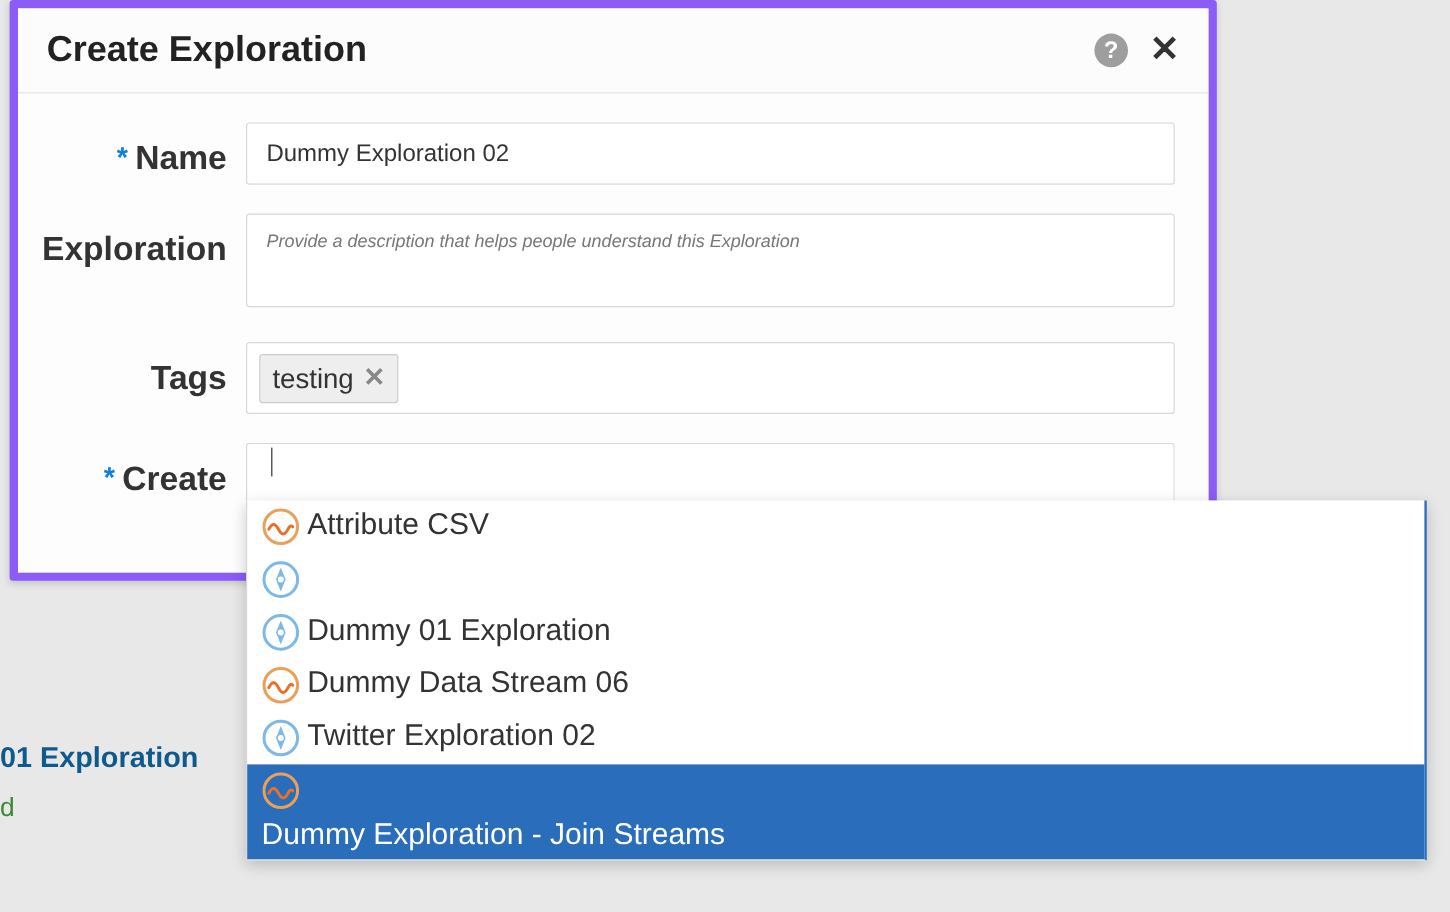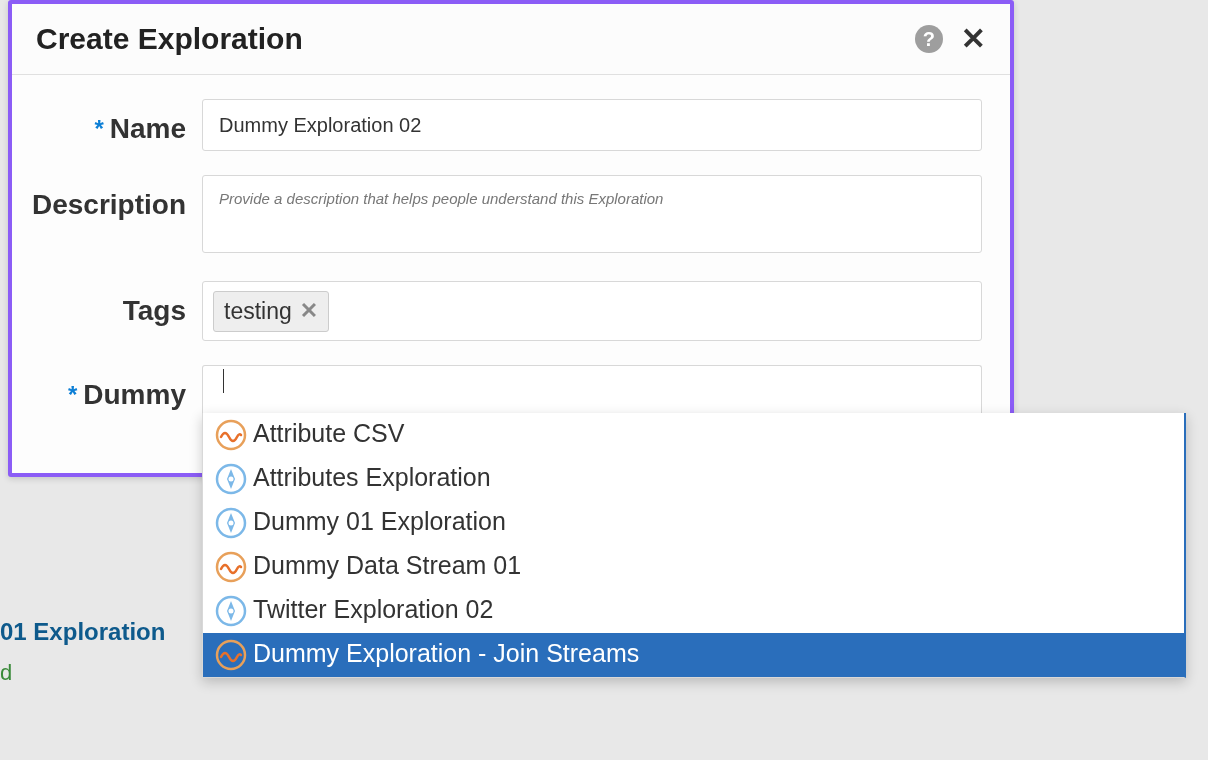--- a/index.html
+++ b/index.html
@@ -37,21 +37,21 @@
       left: 0;
       color: #3a8a3a;
       font-size: 22px;
     }
     .dialog {
       position: absolute;
       top: 0;
       left: 8px;
       width: 1006px;
       background: #fff;
-      border: 4px solid #8b5cf6;
+      border: 7px solid #8b5cf6;
       border-radius: 3px;
       box-shadow: 0 2px 6px rgba(0,0,0,0.15);
     }
     .dialog-header {
       display: flex;
       align-items: center;
       justify-content: space-between;
       padding: 18px 24px;
       border-bottom: 1px solid #e0e0e0;
       background: #fcfcfc;
@@ -207,20 +207,21 @@
       display: flex;
       padding: 6px 12px;
       font-size: 25px;
       color: #333;
       cursor: pointer;
       gap: 6px;
     }
     .dropdown-item.selected {
       background: #2a6ebb;
       color: #fff;
+      flex-direction: column;
     }
     .stream-icon, .exploration-icon {
       width: 32px;
       height: 32px;
       flex-shrink: 0;
     }
     .source-cursor {
       display: inline-block;
       width: 1px;
       height: 24px;
@@ -253,21 +254,21 @@
         <span class="required-star">*</span>
         <span class="form-label">Name</span>
       </div>
       <div class="form-control">
         <input type="text" class="text-input" value="Dummy Exploration 02" style="">
       </div>
     </div>
 
     <div class="form-row">
       <div class="form-label-wrap">
-        <span class="form-label">Description</span>
+        <span class="form-label">Exploration</span>
       </div>
       <div class="form-control">
         <textarea class="textarea-input" placeholder="Provide a description that helps people understand this Exploration" style=""></textarea>
       </div>
     </div>
 
     <div class="form-row">
       <div class="form-label-wrap">
         <span class="form-label">Tags</span>
       </div>
@@ -277,56 +278,55 @@
             <span>testing</span>
             <span class="tag-remove">✕</span>
           </span>
         </div>
       </div>
     </div>
 
     <div class="form-row" style="margin-bottom:0">
       <div class="form-label-wrap">
         <span class="required-star">*</span>
-        <span class="form-label">Dummy</span>
+        <span class="form-label">Create</span>
       </div>
       <div class="source-wrap">
         <div class="source-input">
           <span class="source-cursor"></span>
         </div>
         <div class="source-dropdown" id="source-dropdown">
         <div class="dropdown-item">
               <svg class="stream-icon" viewBox="0 0 32 32">
                 <circle cx="16" cy="16" r="14" fill="none" stroke="#e8a05a" stroke-width="2.5"></circle>
                 <path d="M 6 18 Q 10 10 14 18 Q 18 26 22 18 Q 24 14 26 16" fill="none" stroke="#e8702a" stroke-width="2.5" stroke-linecap="round"></path>
               </svg>
               <span>Attribute CSV</span>
             </div>
             <div class="dropdown-item">
               <svg class="exploration-icon" viewBox="0 0 32 32">
                 <circle cx="16" cy="16" r="14" fill="none" stroke="#7cb8e8" stroke-width="2.5"></circle>
                 <path d="M 16 6 L 20 16 L 16 26 L 12 16 Z" fill="#7cb8e8"></path>
                 <circle cx="16" cy="16" r="2.5" fill="#fff"></circle>
               </svg>
-              <span>Attributes Exploration</span>
             </div>
             <div class="dropdown-item">
               <svg class="exploration-icon" viewBox="0 0 32 32">
                 <circle cx="16" cy="16" r="14" fill="none" stroke="#7cb8e8" stroke-width="2.5"></circle>
                 <path d="M 16 6 L 20 16 L 16 26 L 12 16 Z" fill="#7cb8e8"></path>
                 <circle cx="16" cy="16" r="2.5" fill="#fff"></circle>
               </svg>
               <span>Dummy 01 Exploration</span>
             </div>
             <div class="dropdown-item">
               <svg class="stream-icon" viewBox="0 0 32 32">
                 <circle cx="16" cy="16" r="14" fill="none" stroke="#e8a05a" stroke-width="2.5"></circle>
                 <path d="M 6 18 Q 10 10 14 18 Q 18 26 22 18 Q 24 14 26 16" fill="none" stroke="#e8702a" stroke-width="2.5" stroke-linecap="round"></path>
               </svg>
-              <span>Dummy Data Stream 01</span>
+              <span>Dummy Data Stream 06</span>
             </div>
             <div class="dropdown-item">
               <svg class="exploration-icon" viewBox="0 0 32 32">
                 <circle cx="16" cy="16" r="14" fill="none" stroke="#7cb8e8" stroke-width="2.5"></circle>
                 <path d="M 16 6 L 20 16 L 16 26 L 12 16 Z" fill="#7cb8e8"></path>
                 <circle cx="16" cy="16" r="2.5" fill="#fff"></circle>
               </svg>
               <span>Twitter Exploration 02</span>
             </div>
             <div class="dropdown-item selected">

